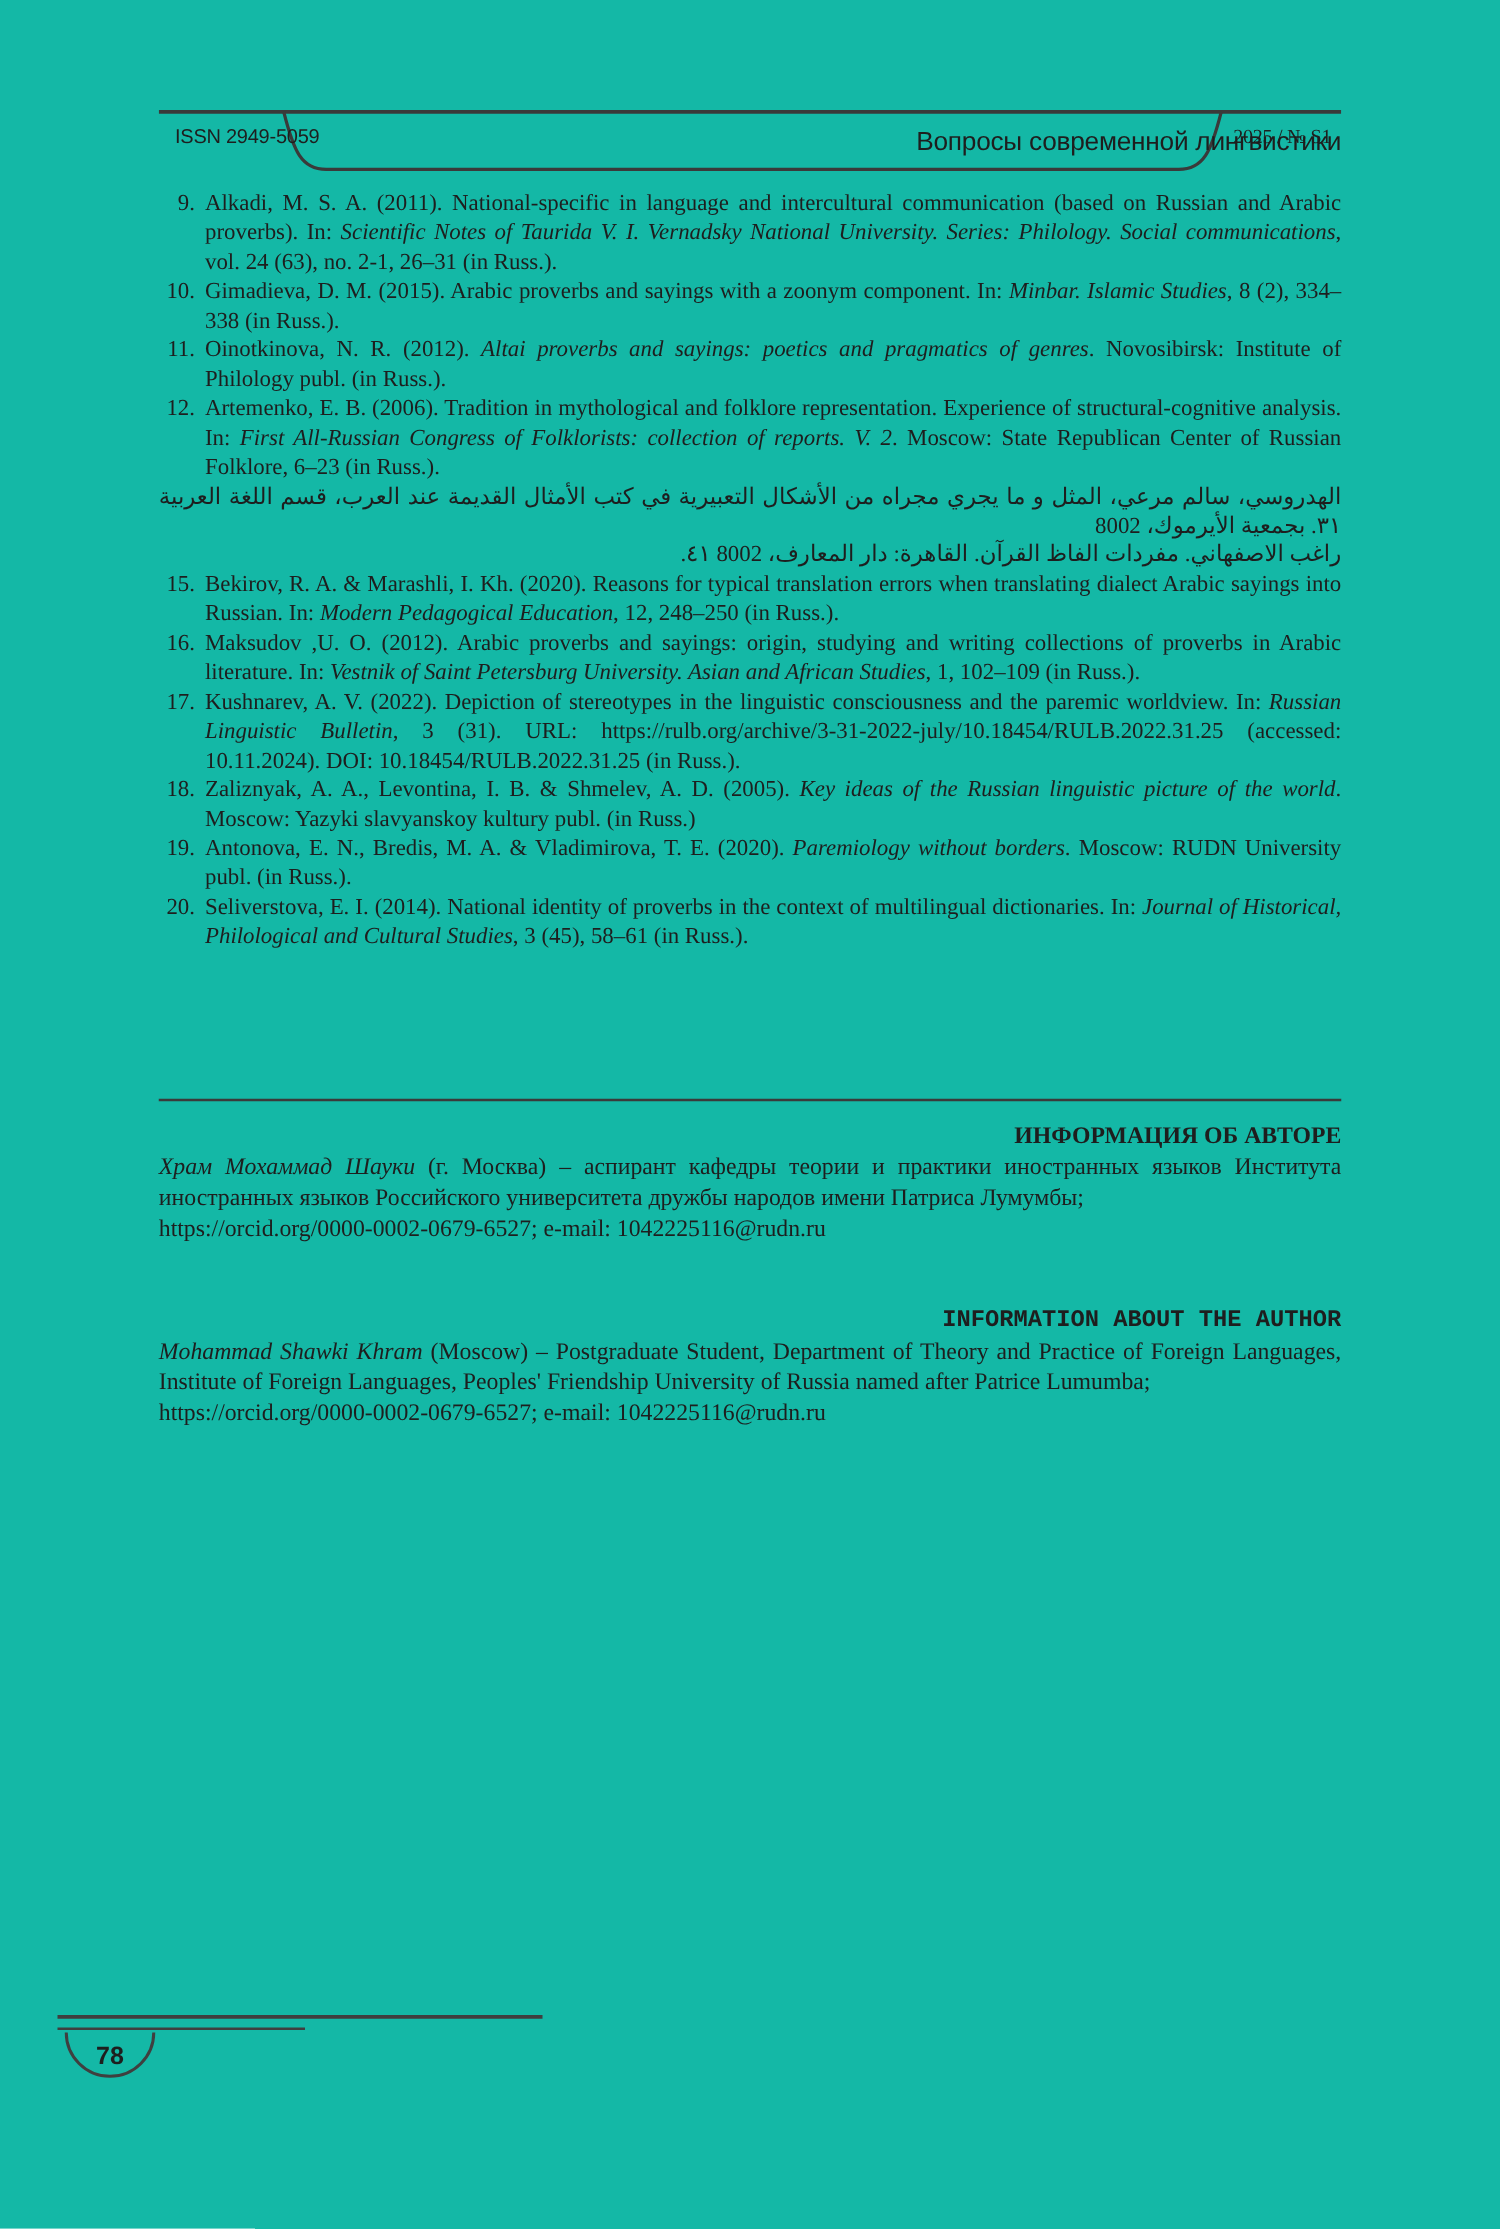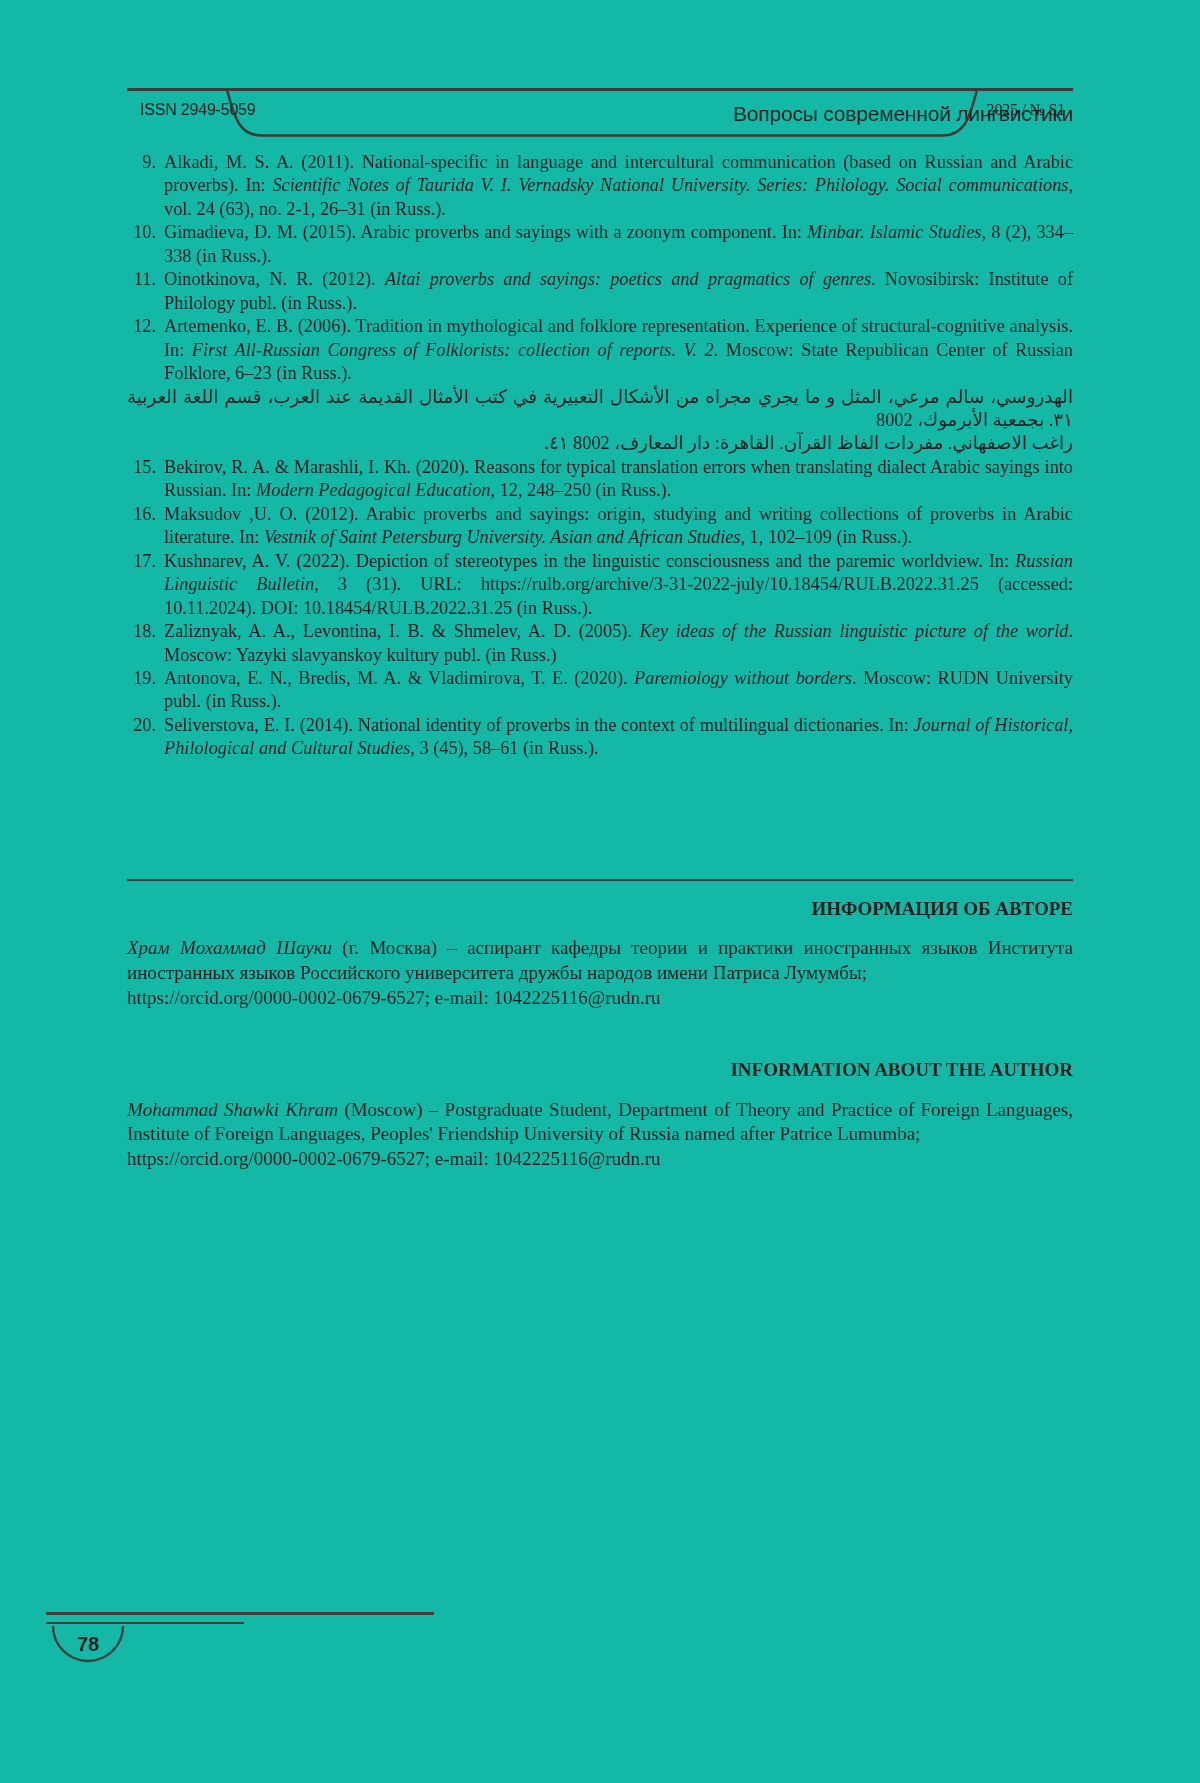--- a/index.html
+++ b/index.html
@@ -37,23 +37,23 @@
     padding-left:0;padding-right:0;
     text-align:justify;
     font-family:"Liberation Serif","DejaVu Sans",serif;
   }
   
   .rule{margin:118px auto 0 auto;width:946px;height:2px;background:#3a3a3a;}
   .sec-heading{
     margin:16px auto 0 auto;width:946px;
     text-align:right;font-weight:bold;font-size:19px;line-height:24.6px;
   }
-  .sec-heading.en{margin-top:48px;}
+  .sec-heading.en{margin-top:48px;font-family:Liberation Mono, monospace;}
   .author-par{
-    margin:15px auto 0 auto;width:946px;
+    margin:1px auto 0 auto;width:946px;
     text-align:justify;font-size:19px;line-height:24.6px;
   }
   .author-par .it{font-style:italic;}
   .contact{margin:0 auto;width:946px;font-size:19px;line-height:24.6px;}
   
   .footer{
     position:absolute;top:1612px;left:0;width:100%;
     display:flex;flex-direction:column;align-items:flex-start;padding-left:46px;
   }
   .fline1{width:388px;height:2.5px;background:#3f3f3f;}

